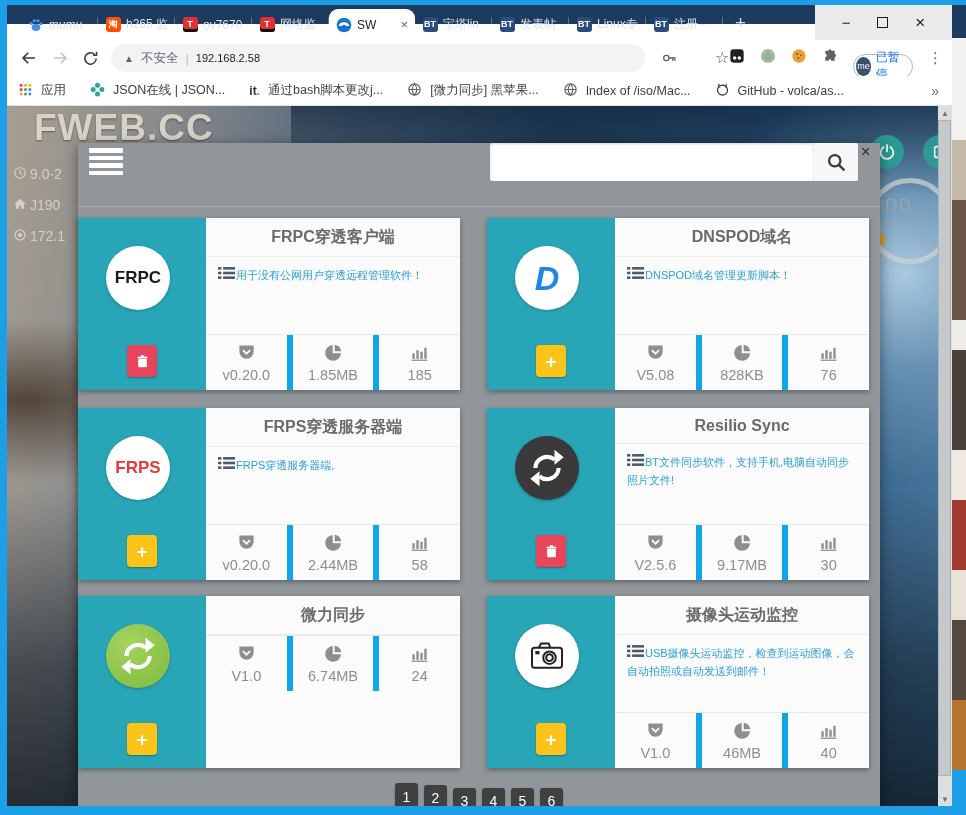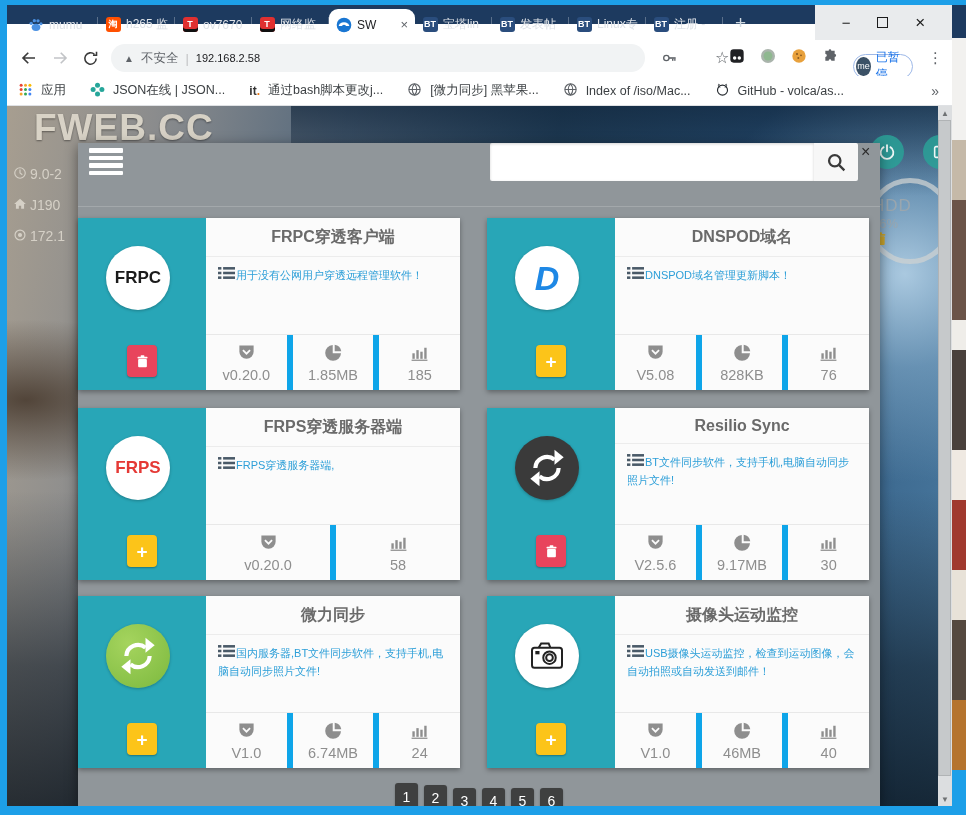--- a/index.html
+++ b/index.html
@@ -524,20 +524,27 @@
             <div class="card-stats">
               <div class="stat">
                 <span><svg width="19" height="19" viewBox="0 0 24 24">
                     <path d="M3 3 h18 v8 a9 9 0 0 1 -18 0 z" fill="#8e8e8e"></path>
                     <path d="M7.5 9 L12 13.5 L16.5 9" stroke="#fbfbfb" stroke-width="2.2" fill="none"></path>
                   </svg></span>
                 <div>v0.20.0</div>
               </div>
               <div class="stat">
                 <span><svg width="19" height="19" viewBox="0 0 24 24" fill="#8e8e8e">
+                    <path d="M11 2.5 A10 10 0 1 0 21.5 13 L11 13 Z"></path>
+                    <path d="M13.5 2.2 A10 10 0 0 1 21.8 10.5 L13.5 10.5 Z"></path>
+                  </svg></span>
+                <div>2.44MB</div>
+              </div>
+              <div class="stat">
+                <span><svg width="19" height="19" viewBox="0 0 24 24" fill="#8e8e8e">
                     <rect x="3" y="13" width="3" height="7"></rect>
                     <rect x="8" y="9" width="3" height="11"></rect>
                     <rect x="13" y="11" width="3" height="9"></rect>
                     <rect x="18" y="6" width="3" height="14"></rect>
                     <rect x="2" y="21" width="20" height="1.6"></rect>
                   </svg></span>
                 <div>58</div>
               </div>
             </div>
           </div>
@@ -609,28 +616,20 @@
                   <path d="M38 24 a14 14 0 0 1 -23 10"></path>
                 </g>
                 <polygon points="33,2 33,20 44,11" fill="#fff"></polygon>
                 <polygon points="15,28 15,46 4,37" fill="#fff"></polygon>
               </svg>
             </div>
             <button class="action-btn add">+</button>
           </div>
           <div class="card-main">
             <div class="card-title">微力同步</div>
-            <div class="card-desc"><span class="list-ic"><svg width="17" height="14" viewBox="0 0 20 16" fill="#4a5a68">
-                  <rect y="1" width="4" height="3"></rect>
-                  <rect x="6" y="1" width="14" height="3"></rect>
-                  <rect y="6.5" width="4" height="3"></rect>
-                  <rect x="6" y="6.5" width="14" height="3"></rect>
-                  <rect y="12" width="4" height="3"></rect>
-                  <rect x="6" y="12" width="14" height="3"></rect>
-                </svg></span><span>国内服务器,BT文件同步软件，支持手机,电脑自动同步照片文件!</span></div>
             <div class="card-stats">
               <div class="stat">
                 <span><svg width="19" height="19" viewBox="0 0 24 24">
                     <path d="M3 3 h18 v8 a9 9 0 0 1 -18 0 z" fill="#8e8e8e"></path>
                     <path d="M7.5 9 L12 13.5 L16.5 9" stroke="#fbfbfb" stroke-width="2.2" fill="none"></path>
                   </svg></span>
                 <div>V1.0</div>
               </div>
               <div class="stat">
                 <span><svg width="19" height="19" viewBox="0 0 24 24" fill="#8e8e8e">

